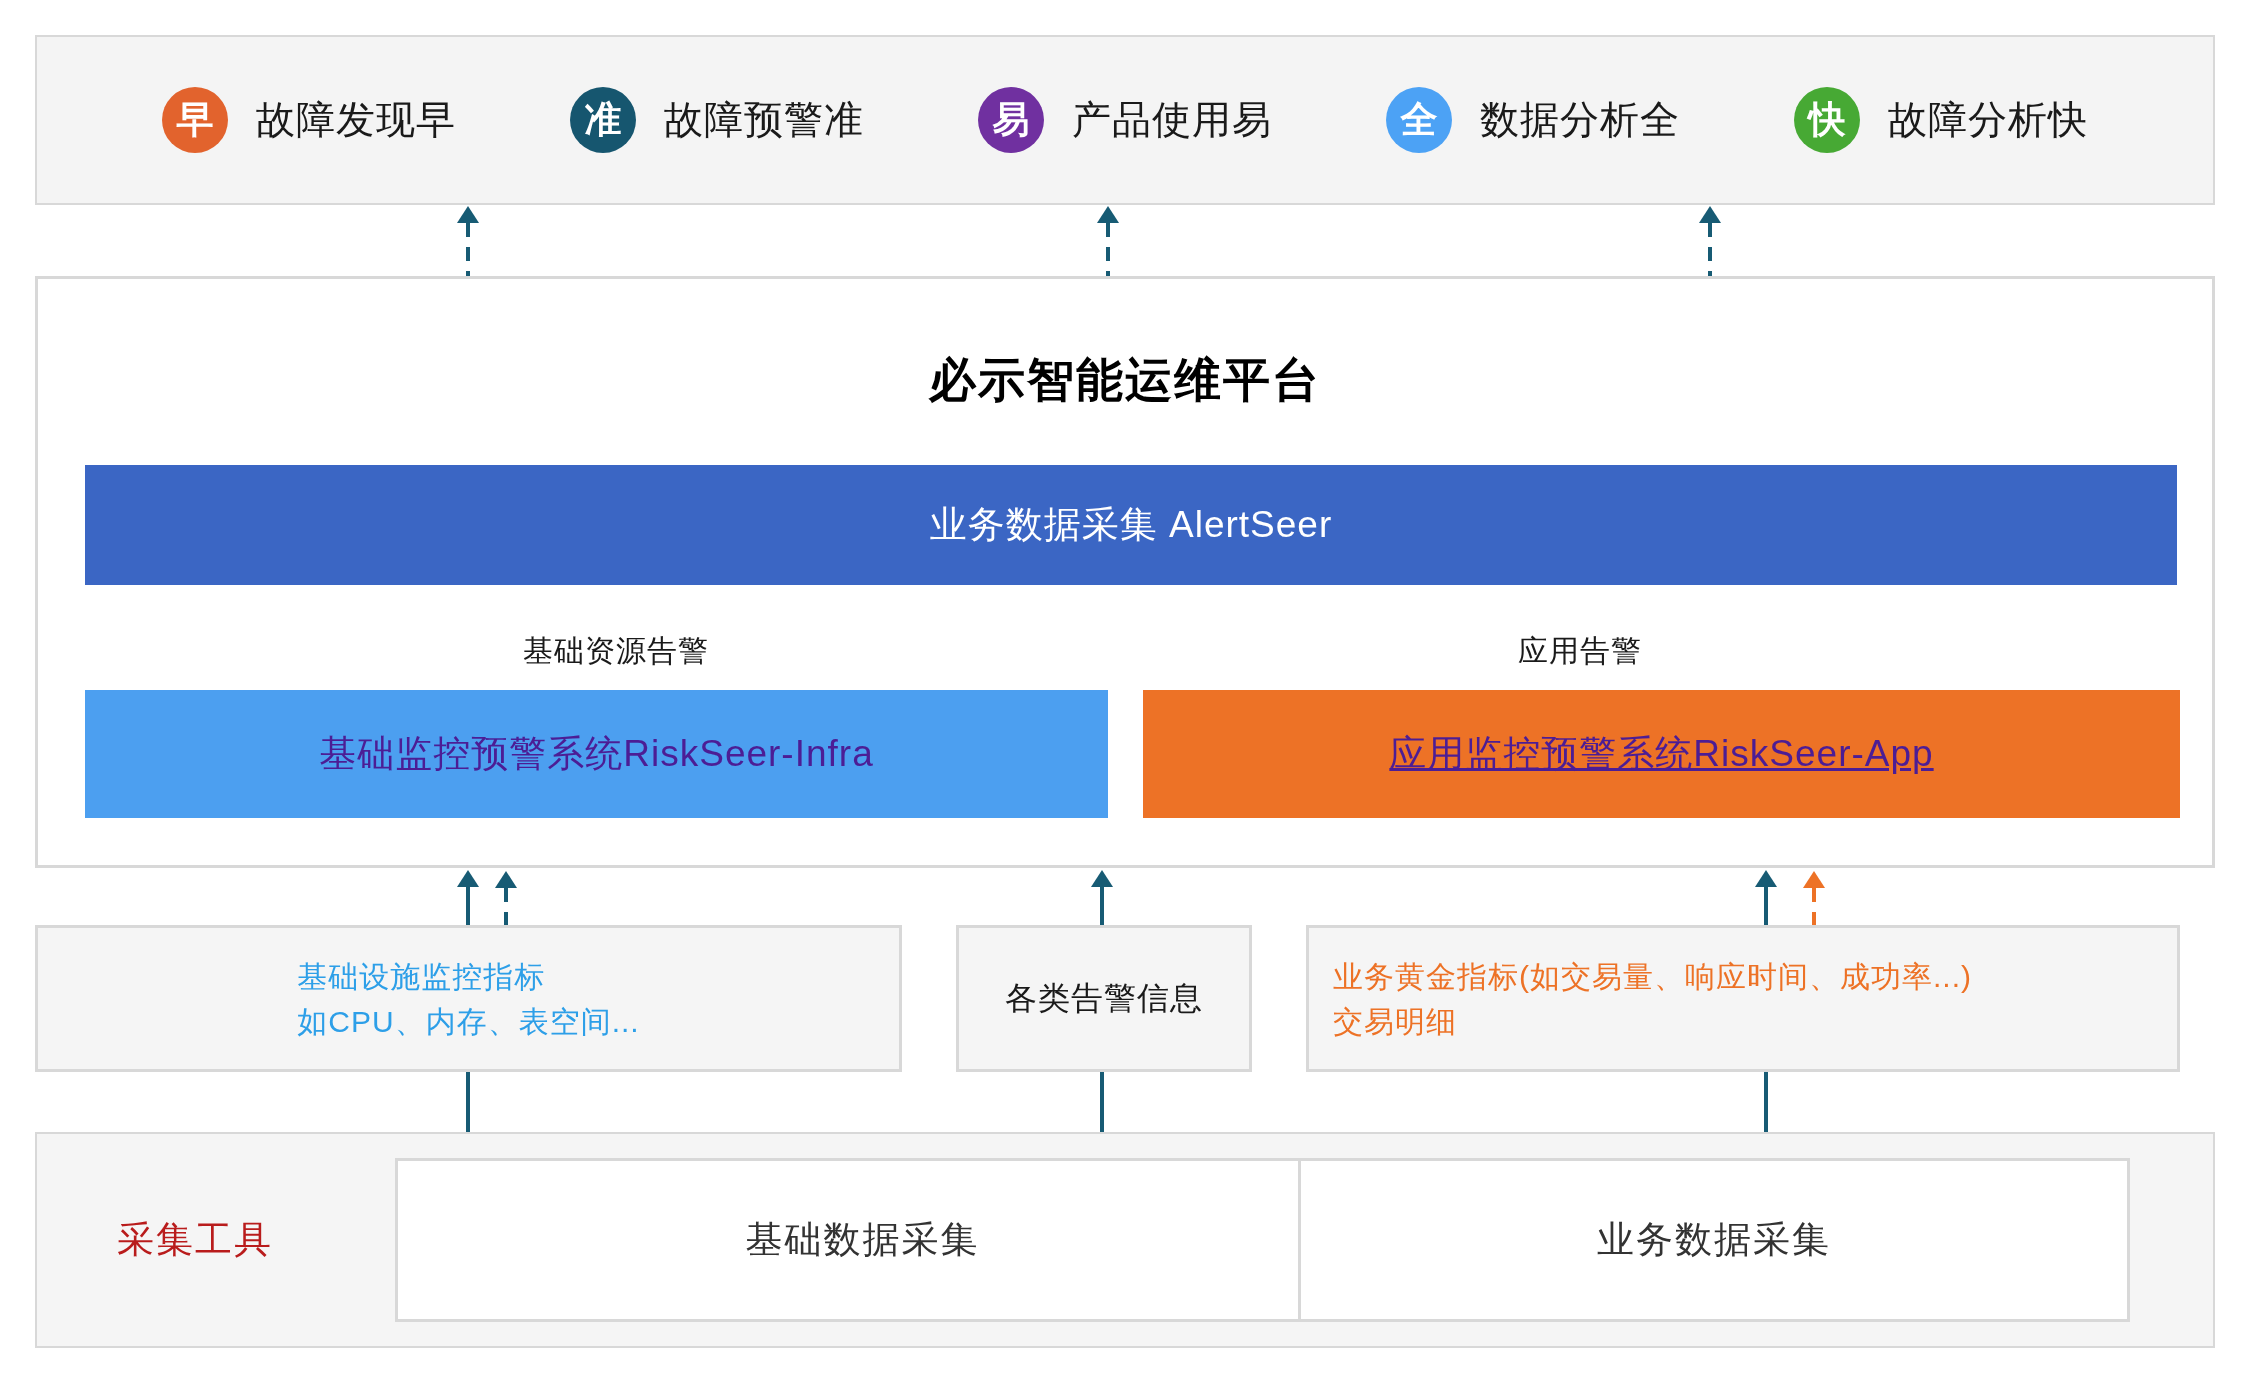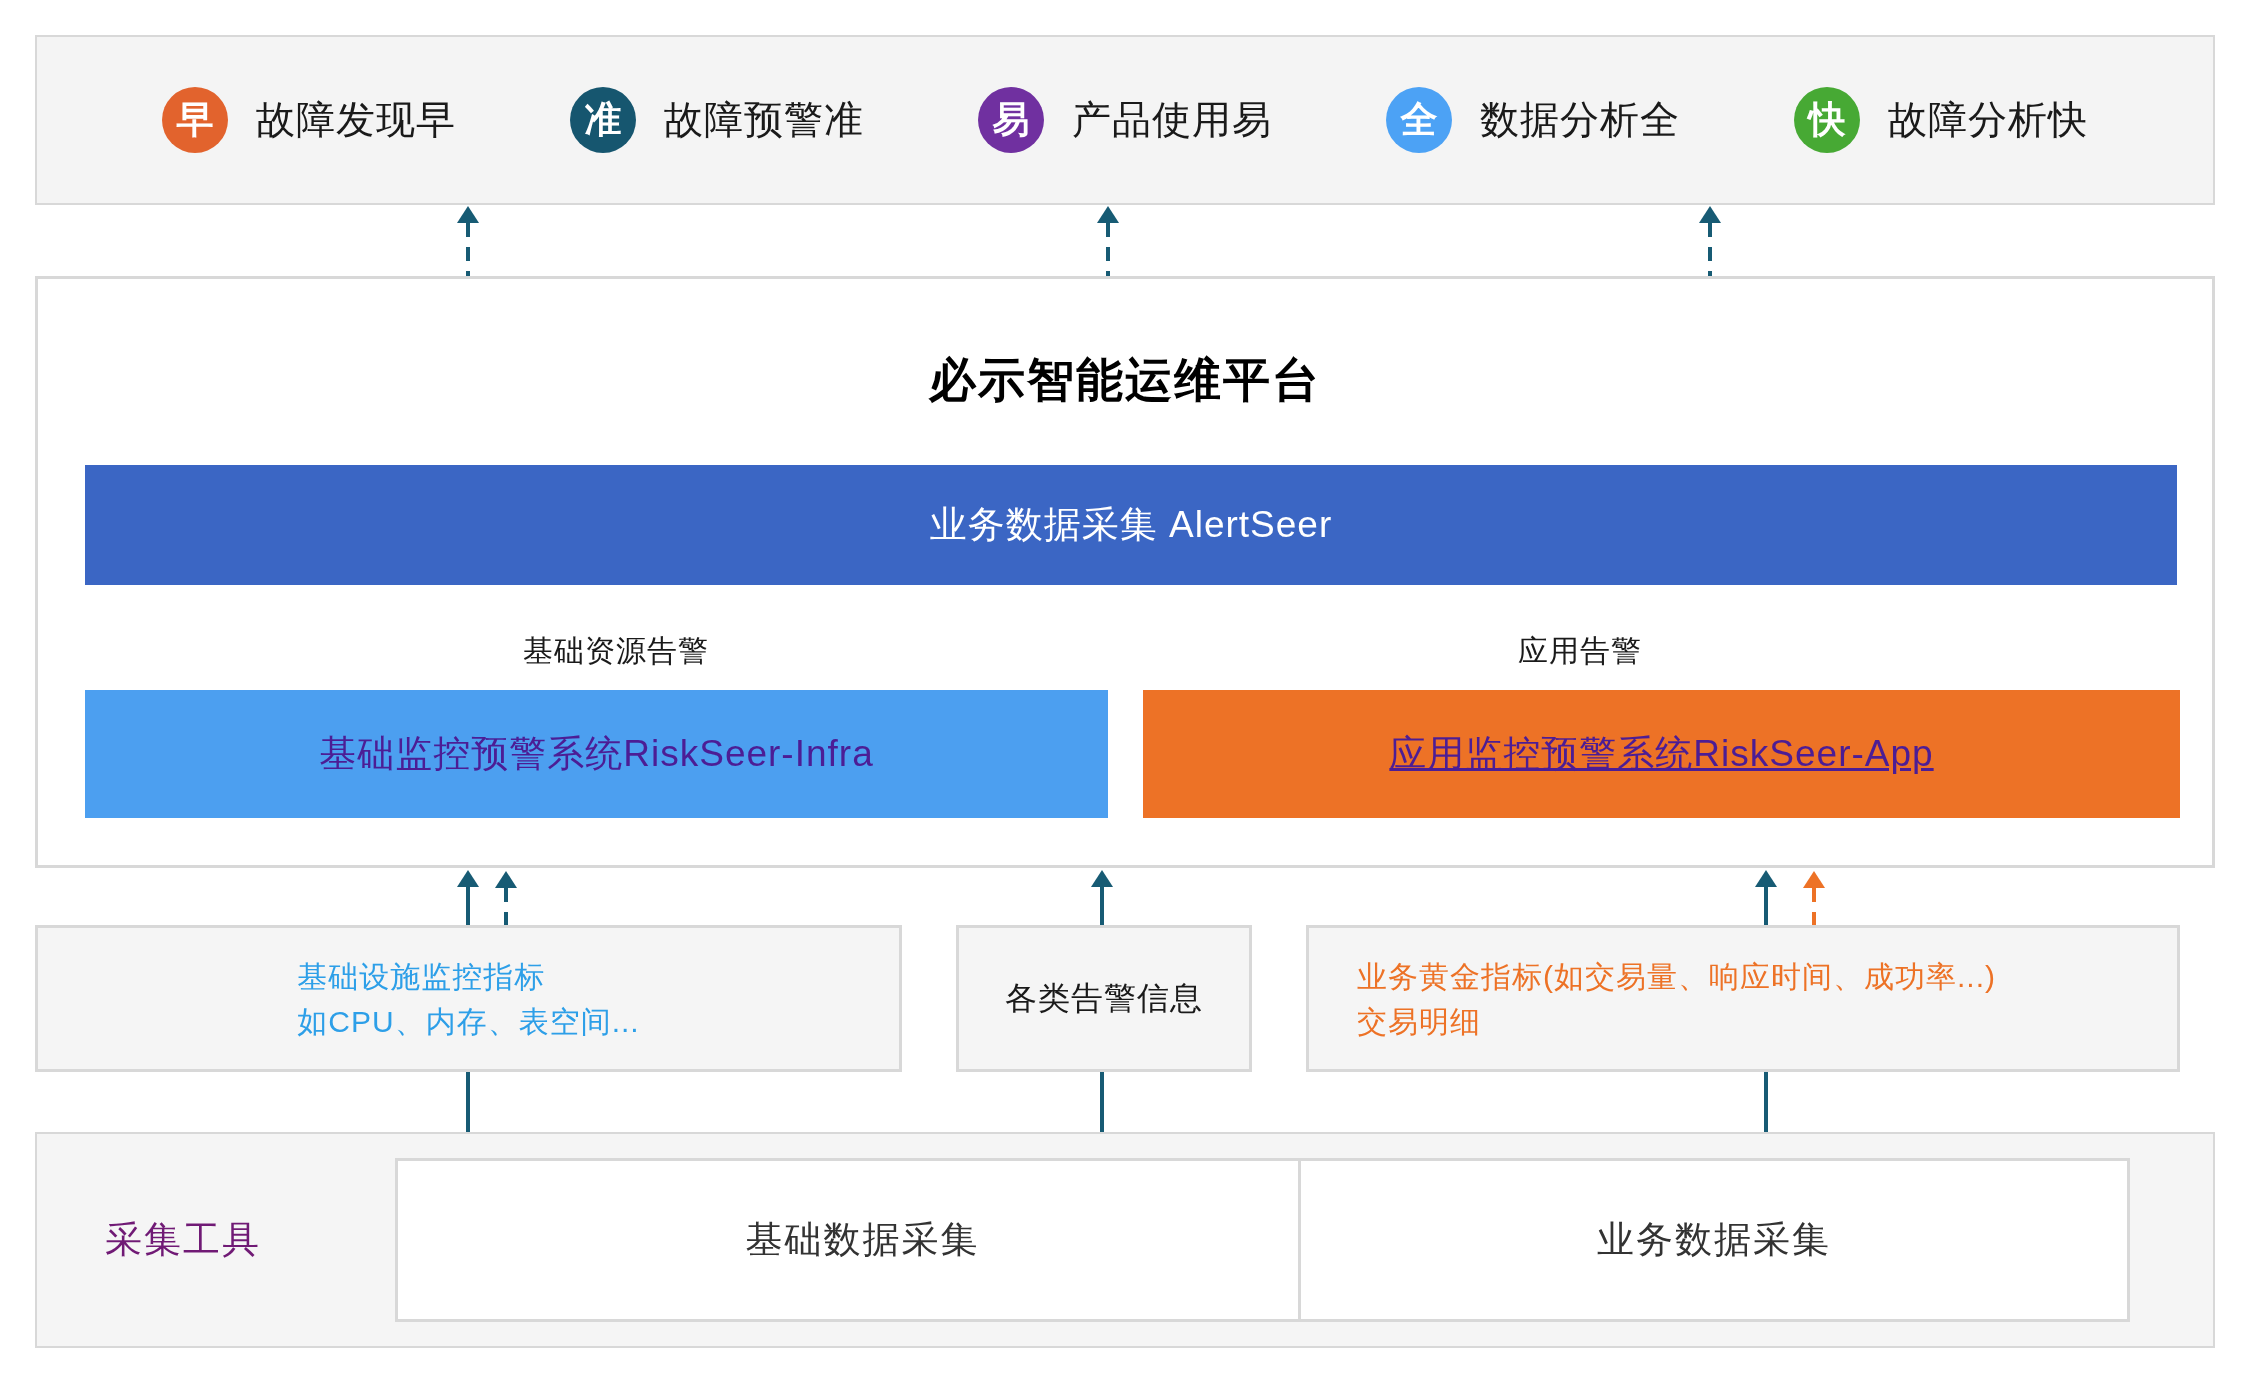--- a/index.html
+++ b/index.html
@@ -70,33 +70,33 @@
   .conn-3 { left:1764px; top:1072px; height:60px; }
 
   
   .metric-box {
     position:absolute; top:925px; height:147px;
     background:#f5f5f5; border:3px solid #d8d8d8;
     display:flex; flex-direction:column; justify-content:center;
   }
   .metric-infra { left:35px; width:867px; color:#2d9fe8; }
   .metric-alerts { left:956px; width:296px; color:#1a1a1a; align-items:center; }
-  .metric-business { left:1306px; width:874px; color:#ed7226; padding-left:48px; }
+  .metric-business { left:1306px; width:874px; color:#ed7226; padding-left:24px; }
   .metric-box .line { font-size:30px; line-height:45px; letter-spacing:1px; }
   .metric-infra .block { width:fit-content; margin:0 auto; text-align:left; }
   .metric-alerts .line { font-size:32px; }
 
   
   .collection-section {
     position:absolute; left:35px; top:1132px; width:2180px; height:216px;
     background:#f5f5f5; border:2px solid #d8d8d8;
   }
   .collection-label {
-    position:absolute; left:68px; top:0; height:100%; display:flex; align-items:center;
-    font-size:37px; color:#701a75; letter-spacing:2px;
+    position:absolute; left:80px; top:0; height:100%; display:flex; align-items:center;
+    font-size:37px; color:#b91c1c; letter-spacing:2px;
   }
   .collection-box {
     position:absolute; top:24px; height:164px; background:#ffffff; border:3px solid #d8d8d8;
     display:flex; align-items:center; justify-content:center;
     font-size:37px; color:#333333; letter-spacing:2px;
   }
   .collection-box-1 { left:358px; width:935px; }
   .collection-box-2 { left:1261px; width:832px; }
 </style>
 </head>

